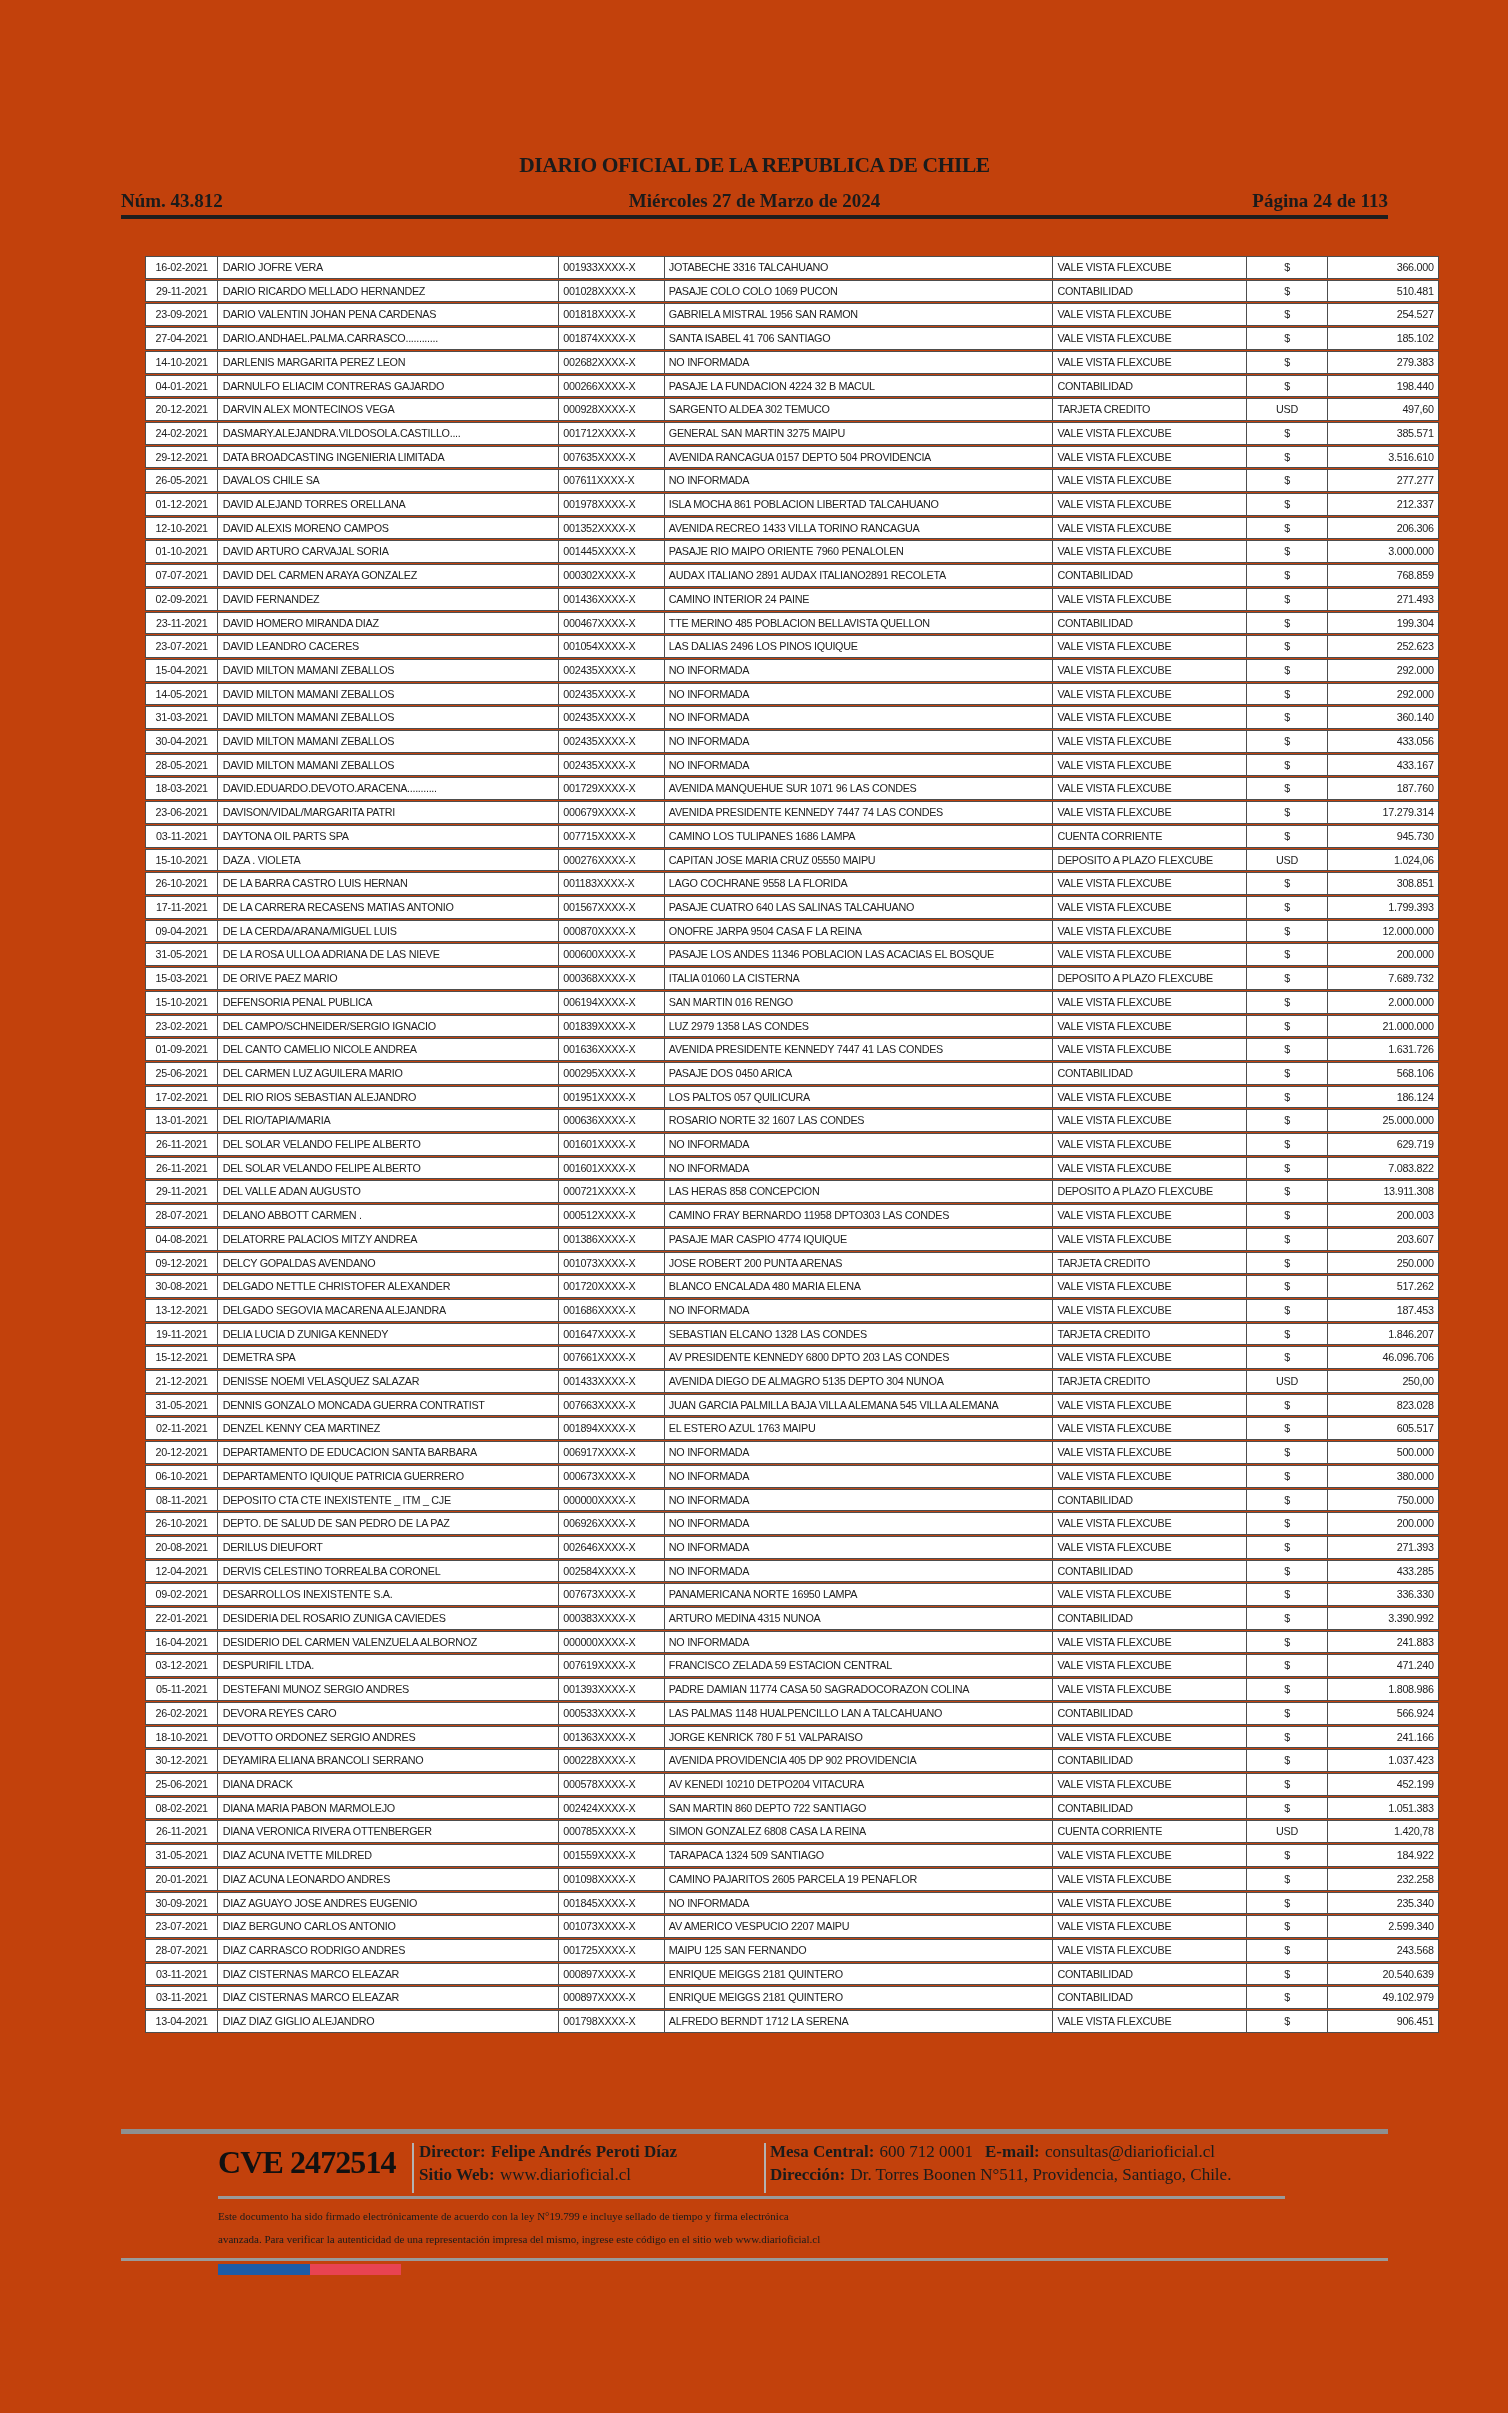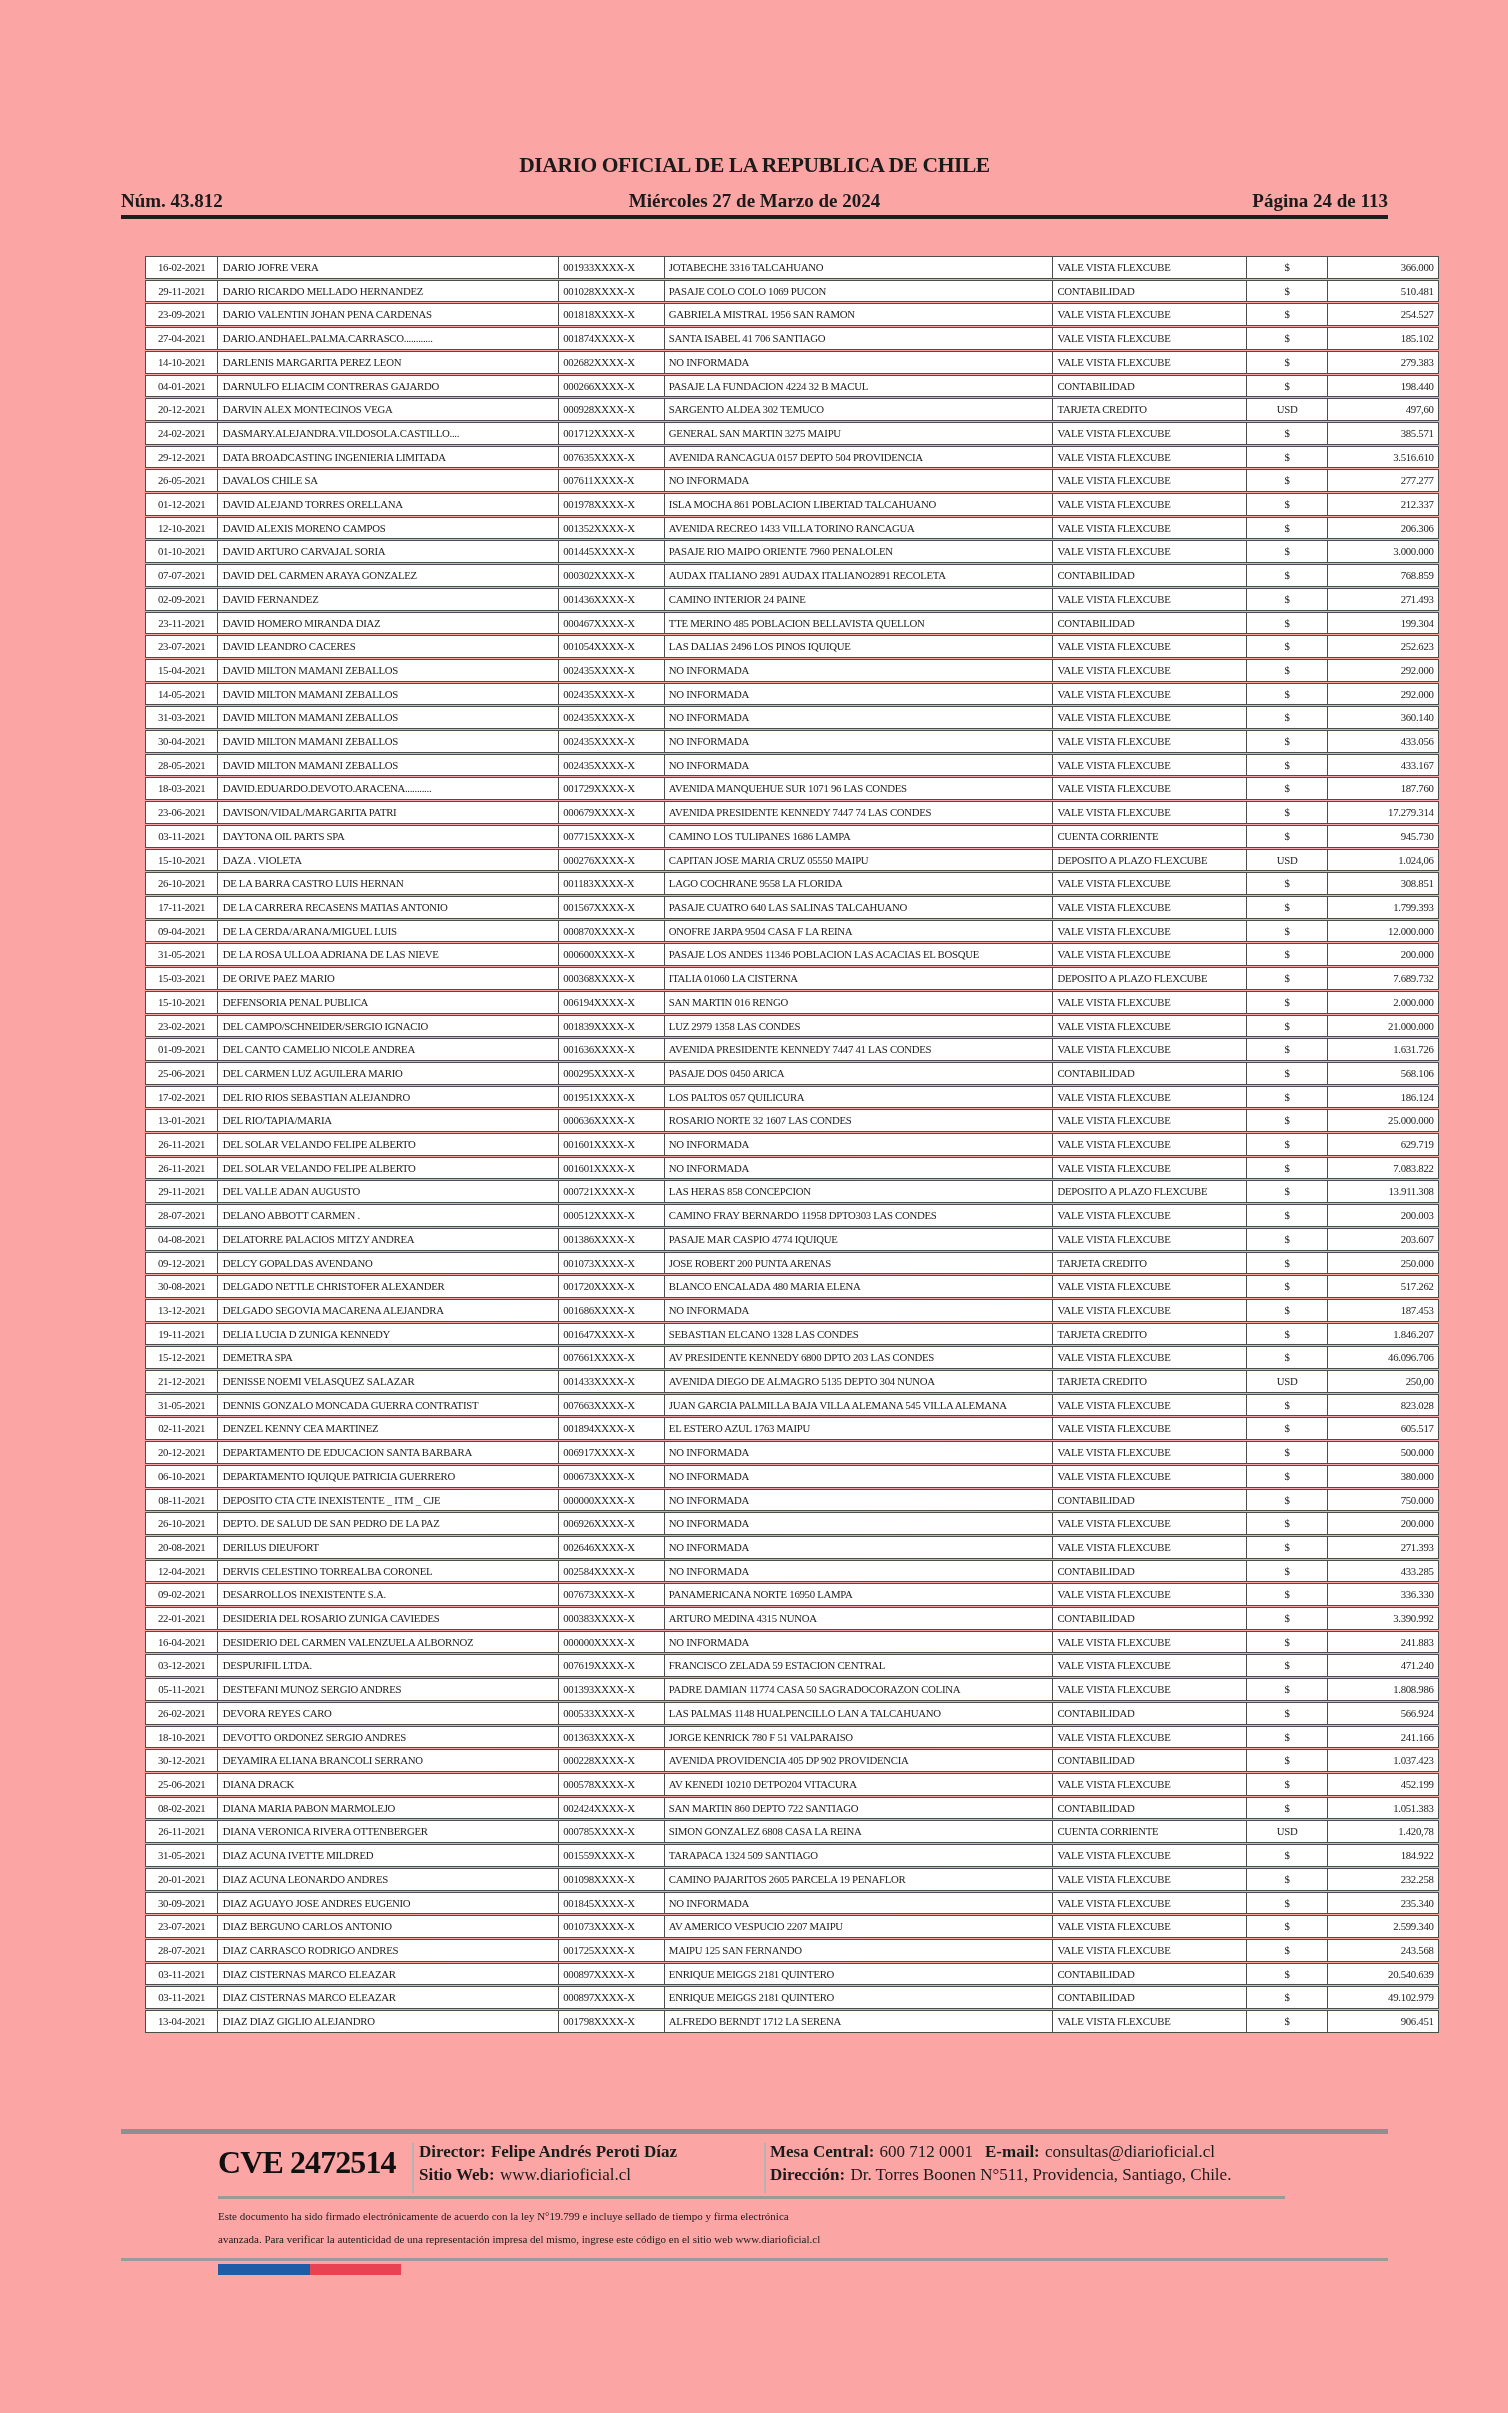--- a/index.html
+++ b/index.html
@@ -1,35 +1,35 @@
 <!DOCTYPE html>
 <html style="font-size:13.8px"><head>
 <meta charset="utf-8">
 <style>
   html,body{margin:0;padding:0;background:#ffffff;}
-  .page{position:relative;width:1508px;height:2413px;background:#fca5a5;overflow:hidden;
+  .page{position:relative;width:1508px;height:2413px;background:#c2410c;overflow:hidden;
         font-family:"Liberation Serif",serif;color:#1b1b1b;}
   
   .watermark{position:absolute;left:362px;top:1017px;width:819px;height:991px;
     background:
       radial-gradient(circle at 45% 30%, rgba(120,120,120,.07) 0 18%, rgba(120,120,120,0) 40%),
       radial-gradient(circle at 60% 55%, rgba(120,120,120,.06) 0 22%, rgba(120,120,120,0) 45%),
       radial-gradient(circle at 35% 75%, rgba(120,120,120,.05) 0 16%, rgba(120,120,120,0) 38%);
     pointer-events:none;}
   
   .masthead{position:absolute;left:121px;top:153px;width:1267px;text-align:center;
     font-weight:bold;font-size:21.5px;letter-spacing:-0.4px;white-space:nowrap;}
   .subhead{position:absolute;left:121px;top:190px;width:1267px;display:flex;
     justify-content:space-between;align-items:baseline;font-weight:bold;font-size:19px;}
   .subhead .mid{position:absolute;left:0;width:100%;text-align:center;}
   .rule-black{position:absolute;left:121px;top:215px;width:1267px;height:4.3px;background:#1e1e1e;}
   
   table.records{position:absolute;left:145px;top:255px;border-collapse:separate;
     border-spacing:0 1.7px;table-layout:fixed;width:1230px;
-    font-family:Liberation Serif, serif;font-size:10.8px;letter-spacing:-0.3px;color:#222;}
+    font-family:Liberation Sans, sans-serif;font-size:10.8px;letter-spacing:-0.3px;color:#222;}
   table.records td{height:20.7px;line-height:20.7px;border-top:0.9px solid #4d4d4d;
     border-bottom:0.9px solid #4d4d4d;border-right:0.9px solid #4d4d4d;
     padding:0 4.3px;white-space:nowrap;overflow:hidden;background:#fff;}
   table.records td.c0{border-left:0.9px solid #4d4d4d;width:68px;text-align:center;padding:0 1.7px;}
   table.records td.c1{width:331px;}
   table.records td.c2{width:96px;}
   table.records td.c3{width:379px;}
   table.records td.c4{width:184px;}
   table.records td.c5{width:72px;text-align:center;}
   table.records td.c6{width:101px;text-align:right;}

